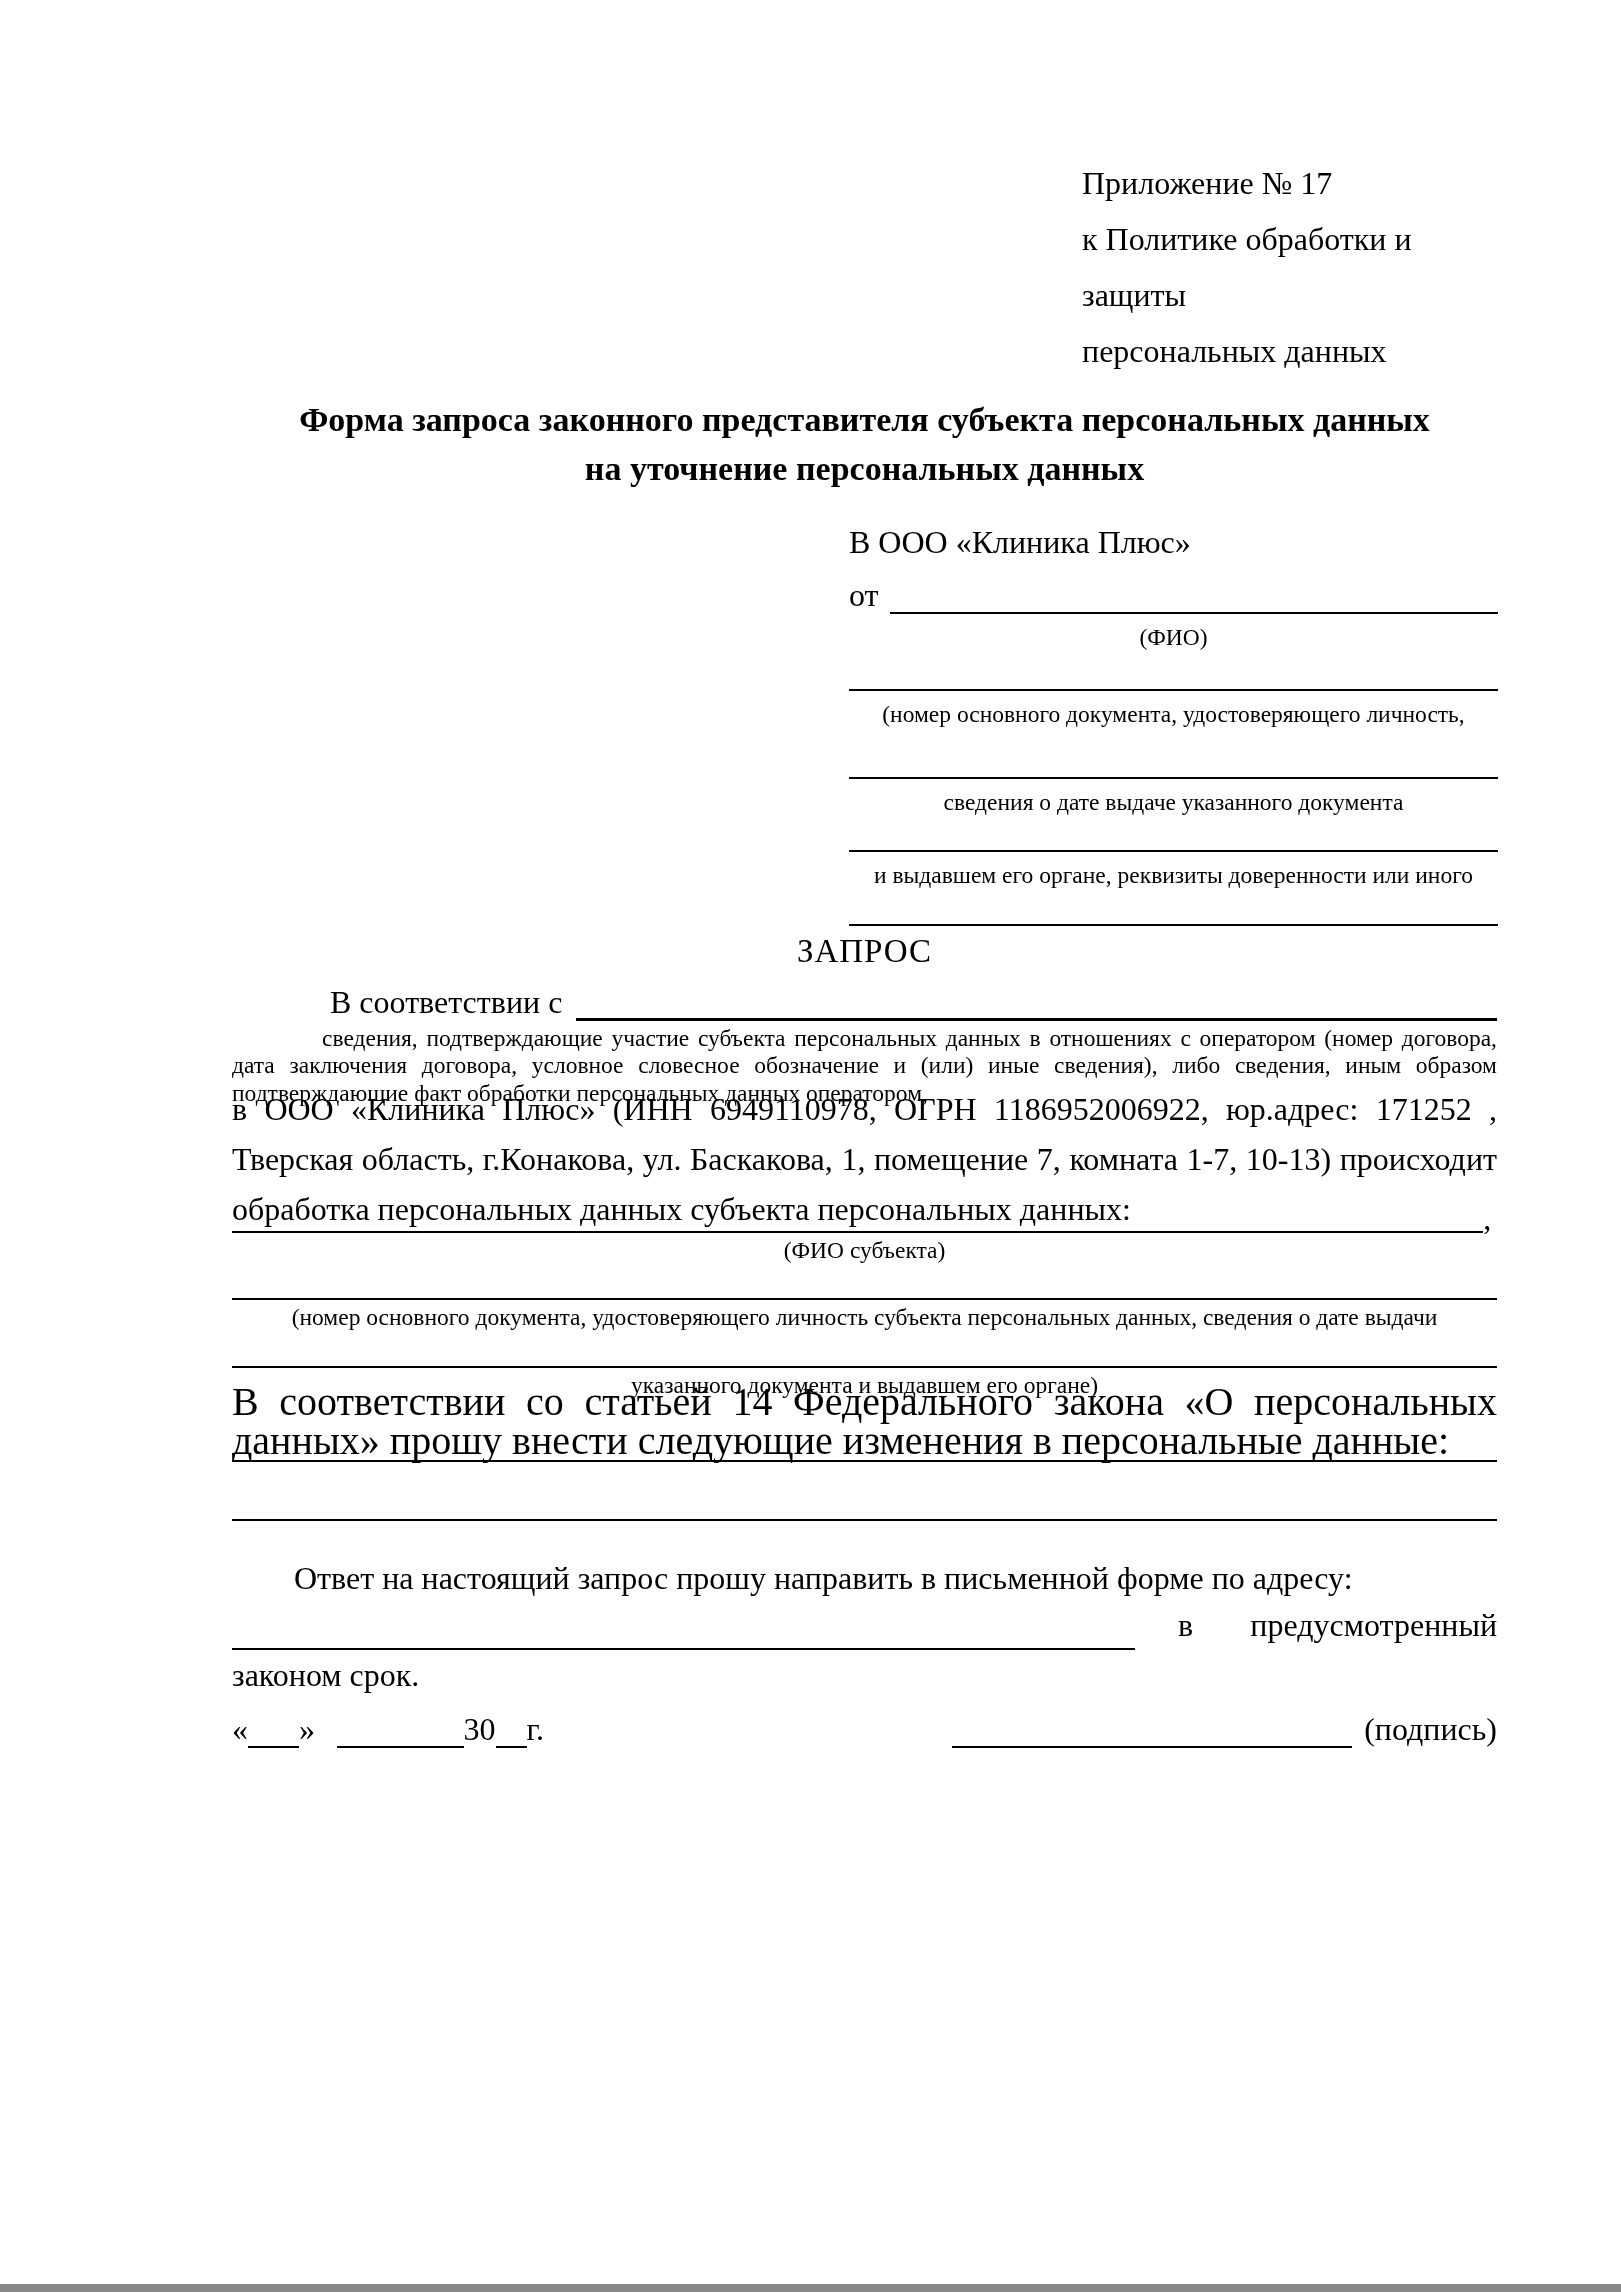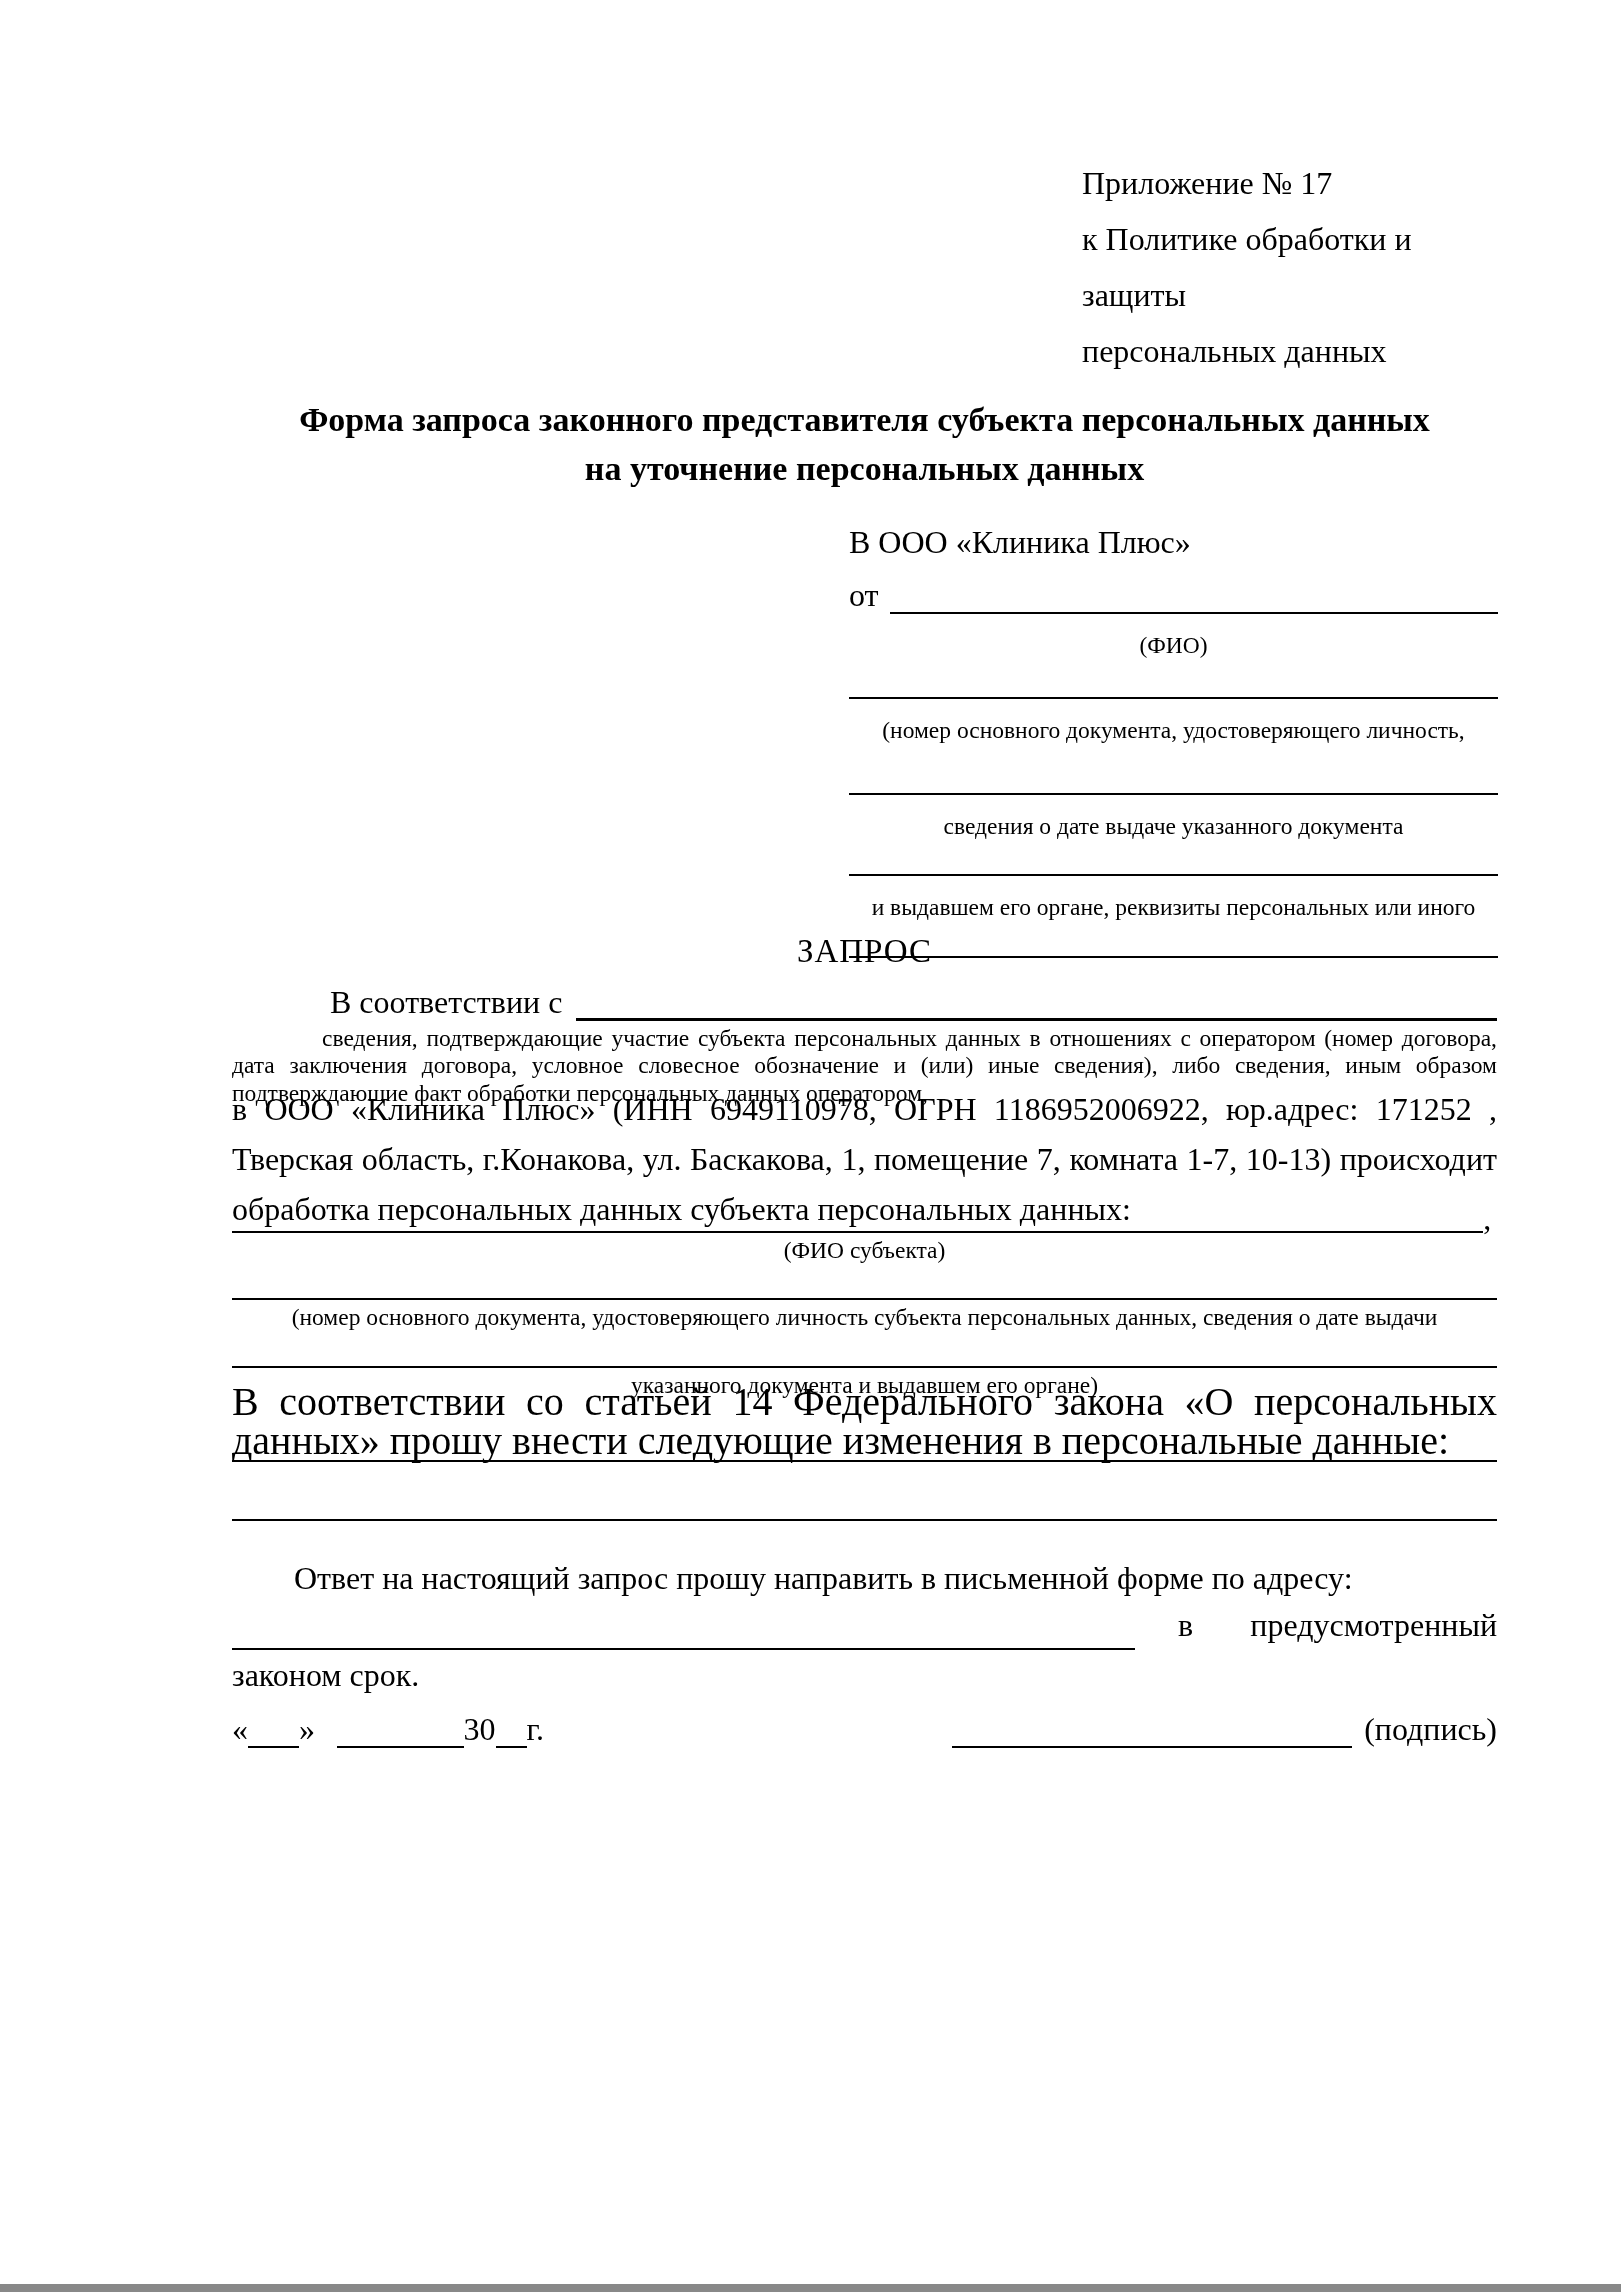--- a/index.html
+++ b/index.html
@@ -15,21 +15,21 @@
   .blank{border-bottom:2.9px solid #000;}
   
   .header-block{position:absolute;left:1082px;top:155px;width:421px;font-size:32px;line-height:56px;}
   
   .doc-title{position:absolute;left:232px;top:395px;width:1265px;text-align:center;font-weight:bold;font-size:34px;line-height:49px;}
   
   .addressee{position:absolute;left:849px;top:522px;width:649px;font-size:32px;}
   .addr-org{line-height:41px;}
   .addr-from{display:flex;align-items:flex-end;margin-top:9.8px;height:41px;}
   .addr-from .blank{flex:1;margin-left:11.8px;height:39px;}
-  .addr-caption{font-size:23.5px;line-height:26.5px;text-align:center;margin-top:18px;}
+  .addr-caption{font-size:23.5px;line-height:26.5px;text-align:center;margin-top:10px;}
   .addr-rule{height:0;border-bottom:2.9px solid #000;}
   .r1{margin-top:39px;} .r2{margin-top:49px;} .r3{margin-top:35px;} .r4{margin-top:35px;}
   
   .zapros-heading{position:absolute;left:232px;top:933px;width:1265px;text-align:center;font-size:33px;letter-spacing:1px;}
   .accordance{position:absolute;left:232px;top:982px;width:1265px;display:flex;align-items:flex-end;font-size:32px;height:39px;}
   .accordance .lead{padding-left:98px;white-space:nowrap;}
   .accordance .blank{flex:1;margin-left:13.7px;height:37px;border-bottom:3.9px solid #000;}
   .footnote{position:absolute;left:232px;top:1025px;width:1265px;font-size:23.5px;line-height:27.4px;text-align:justify;text-indent:90px;}
   .operator-para{position:absolute;left:232px;top:1084px;width:1265px;font-size:32px;line-height:50px;text-align:justify;}
   
@@ -81,21 +81,21 @@
     </div>
     <div class="addr-caption">(ФИО)</div>
 
     <div class="addr-rule r1"></div>
     <div class="addr-caption">(номер основного документа, удостоверяющего личность,</div>
 
     <div class="addr-rule r2"></div>
     <div class="addr-caption">сведения о дате выдаче указанного документа</div>
 
     <div class="addr-rule r3"></div>
-    <div class="addr-caption">и выдавшем его органе, реквизиты персональных или иного</div>
+    <div class="addr-caption">и выдавшем его органе, реквизиты доверенности или иного</div>
 
     <div class="addr-rule r4"></div>
   </div>
 
   <div class="zapros-heading">ЗАПРОС</div>
 
   <div class="accordance">
     <span class="lead">В соответствии с</span>
     <span class="blank"></span>
   </div>

